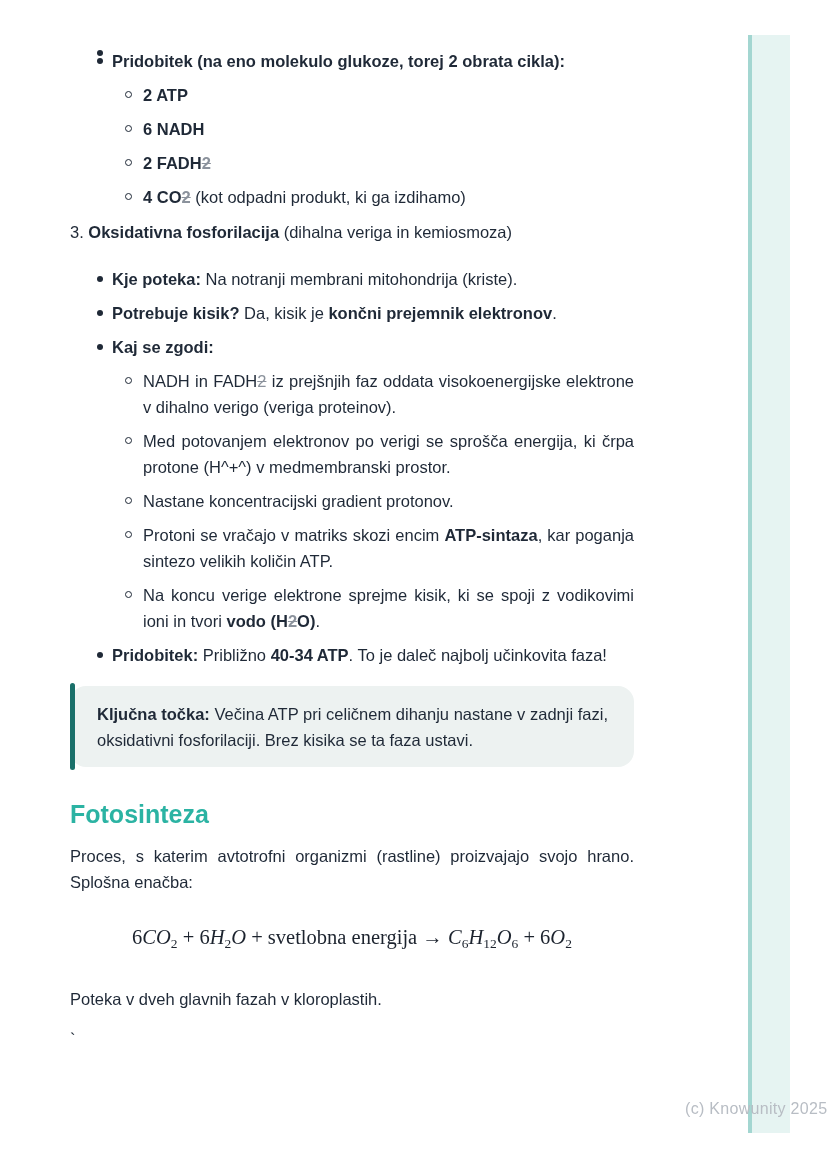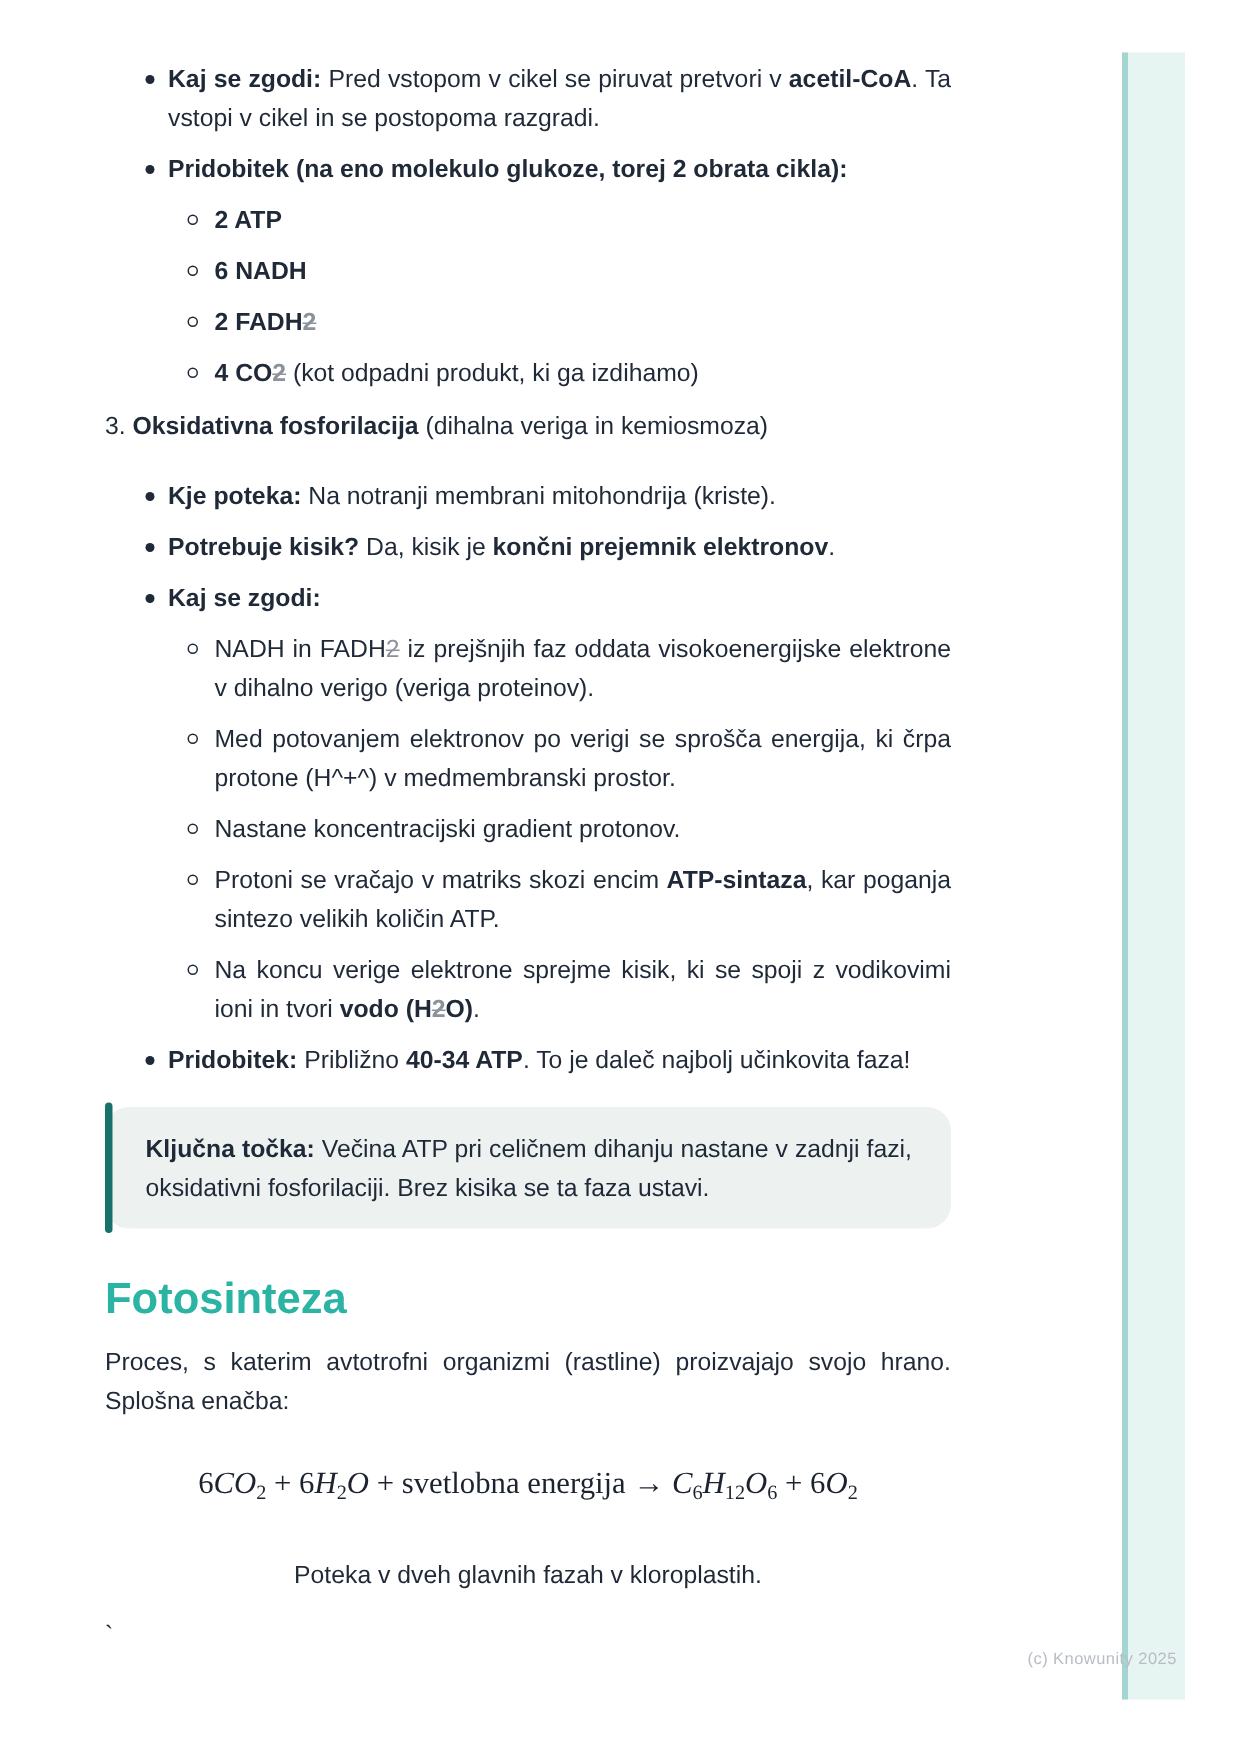--- a/index.html
+++ b/index.html
@@ -58,58 +58,57 @@
     position: relative;
     text-align: justify;
   }
   .callout-bar {
     position: absolute; left: 0; top: -3px; bottom: -3px;
     width: 5px; border-radius: 3px;
     background: var(--callout_border, #1a706a);
   }
   .section-heading {
     margin: 32px 0 0 0;
-    font-size: 29px; line-height: 30px;
+    font-size: 25px; line-height: 30px;
     font-weight: 700;
     color: var(--teal_heading, #2bb3a3);
   }
   .para { margin: 14px 0 18px 0; text-align: justify; }
-  .para2 { margin: 28px 0 0 0; text-align: center; }
+  .para2 { margin: 28px 0 0 0; text-align: left; }
   .equation {
     margin-top: 28px;
     text-align: center;
     font-family: "Liberation Serif", serif;
     font-size: 20.5px; line-height: 28px;
     color: #1c232e;
   }
   .eq-it { font-style: italic; }
   .eq-rm { font-style: normal; }
   .eq-sub { font-size: 13.5px; vertical-align: -4px; font-style: normal; }
   .stray { margin-top: 14px; text-align: left; }
   .footer {
     position: absolute;
     left: 685px; top: 1100px;
-    font-size: 11px; letter-spacing: 0.3px;
+    font-size: 16px; letter-spacing: 0.3px;
     color: var(--footer_text, #b8bdc4);
     z-index: 2;
     white-space: nowrap;
   }
 </style>
 </head>
 <body>
 
 <div class="page">
 
   <div class="stripe"></div>
 
   <div class="content">
 
     <div class="item lv1 first">
       <span class="marker-dot"></span>
-      <span><span class="b">Kaj se zgodi:</span><span> Pred vstopom v cikel se piruvat pretvori v </span><span class="b">acetil-CoA</span><span>. Ta vstopi v cikel in se postopoma razgradi.</span></span>
     </div>
 
     <div class="item lv1">
       <span class="marker-dot"></span>
       <span><span class="b">Pridobitek (na eno molekulo glukoze, torej 2 obrata cikla):</span></span>
     </div>
 
     <div class="sublist">
       <div class="item lv2">
         <span class="marker-circle"></span>

